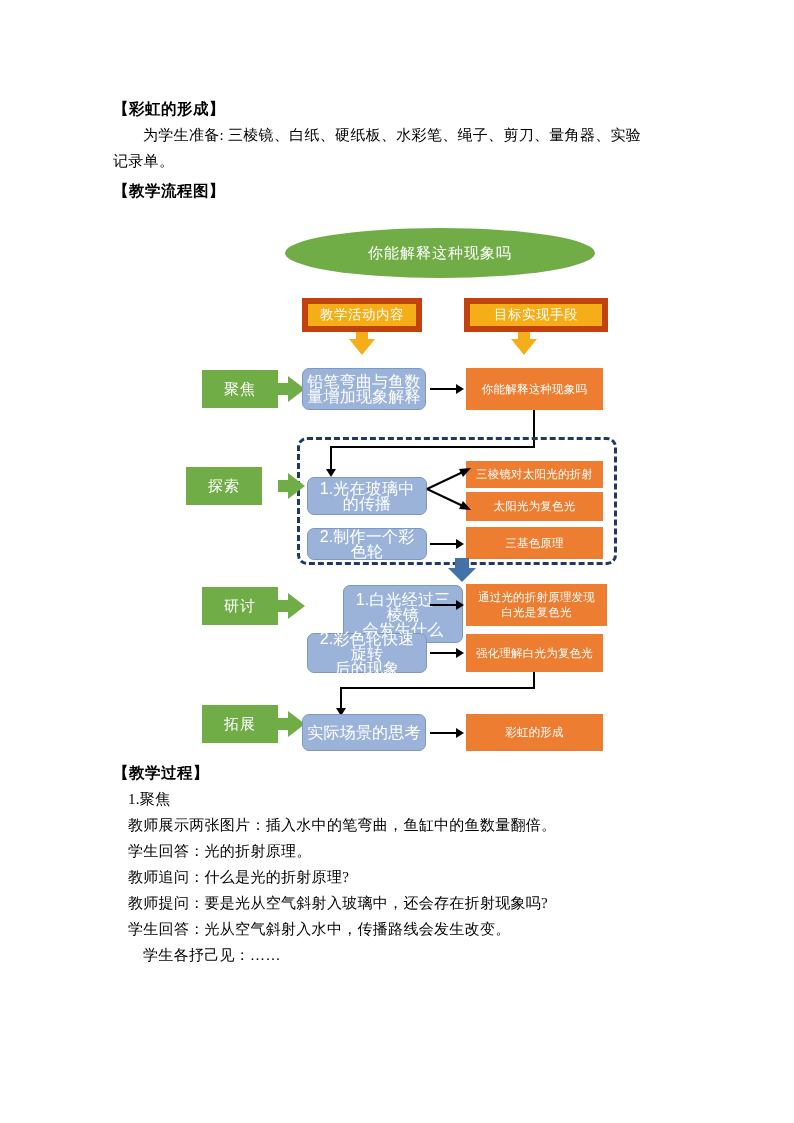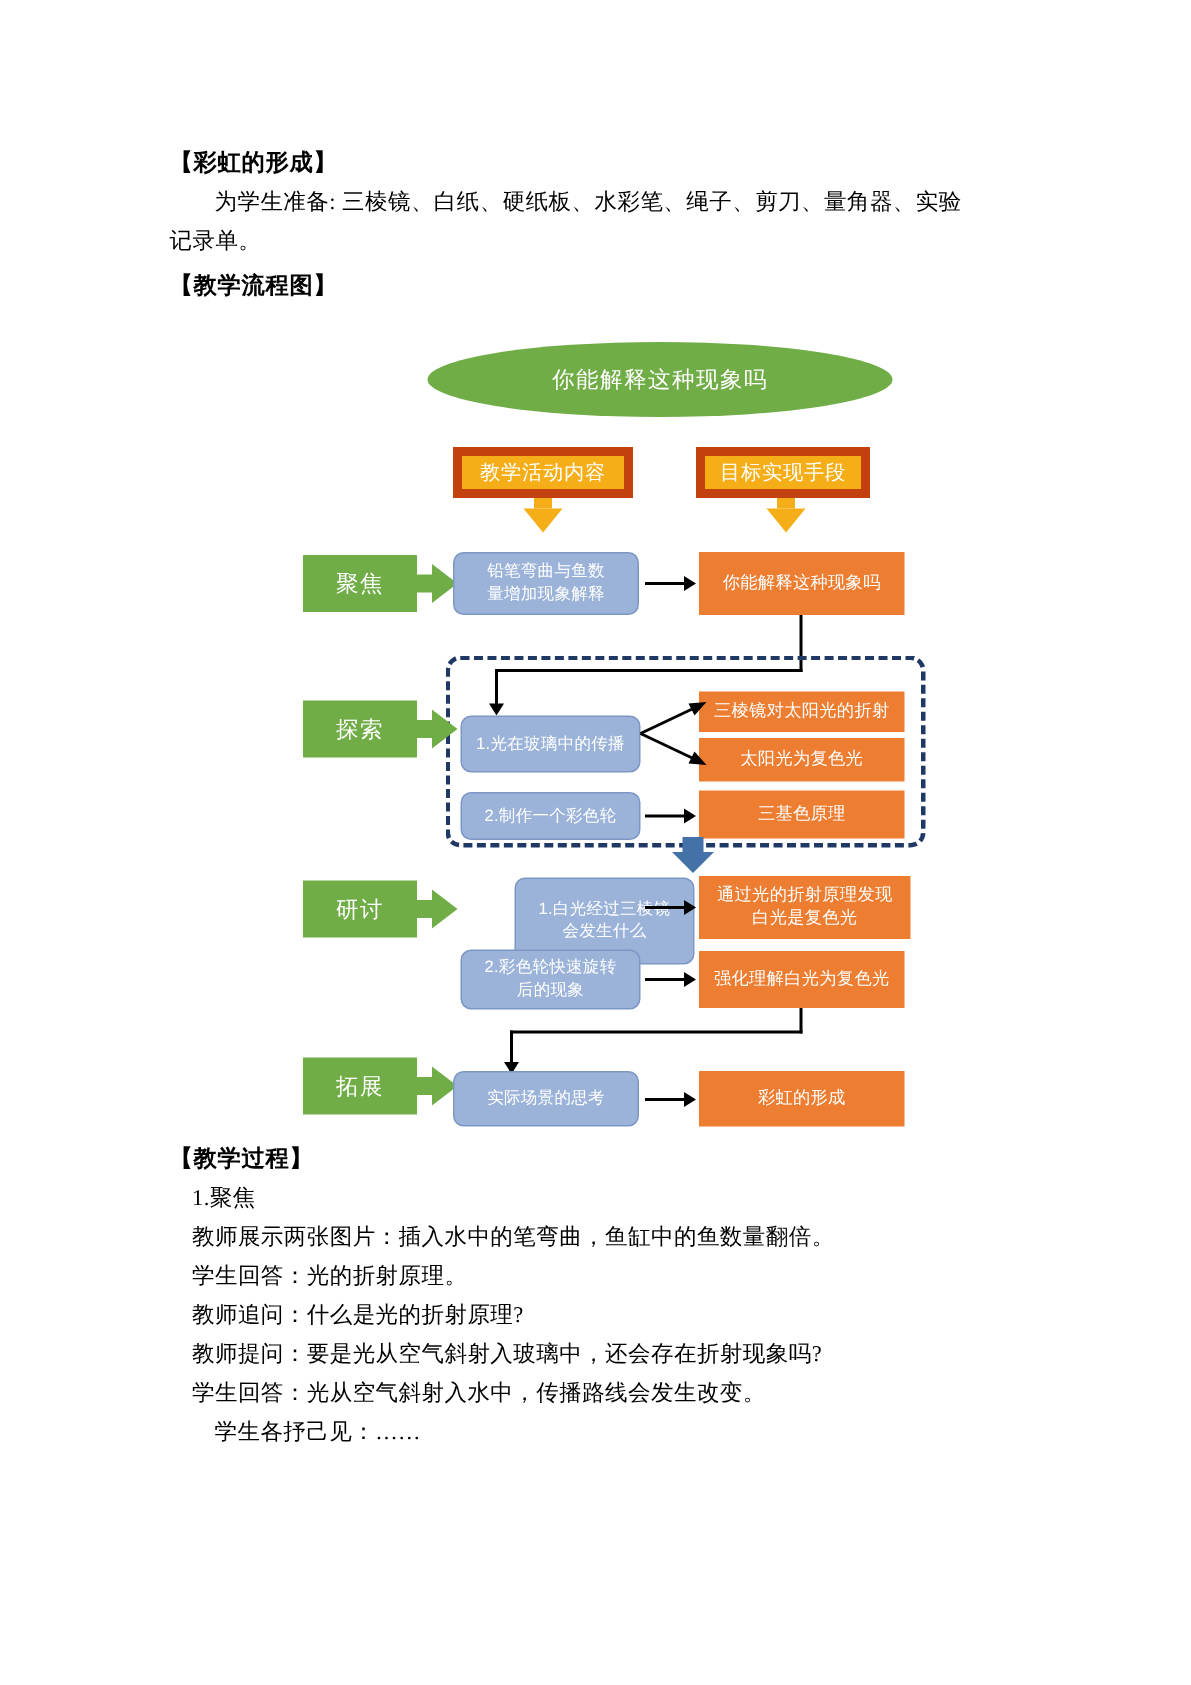--- a/index.html
+++ b/index.html
@@ -116,21 +116,21 @@
 
   
   .blue-box {
     background: #9cb3d9;
     border: 1px solid #7d97c4;
     border-radius: 7px;
     display: flex; align-items: center; justify-content: center;
     text-align: center;
     color: #ffffff;
     font-family: "Liberation Sans", sans-serif;
-    font-size: 11px;
+    font-size: 16px;
     line-height: 15px;
     letter-spacing: 0.2px;
     padding: 8px 4px;
   }
 
   
   .orange-box {
     background: #ed7d31;
     display: flex; align-items: center; justify-content: center;
     text-align: center;
@@ -193,21 +193,21 @@
   </div>
 
   <div id="flowchart">
 
     <div class="fc-el title-ellipse">你能解释这种现象吗</div>
 
     <div class="fc-el gold-box" style="left:302px; top:83px; width:120px;">教学活动内容</div>
     <div class="fc-el gold-stem" style="left:356px; top:117px;"></div>
     <div class="fc-el gold-arrow" style="left:349px; top:124px;"></div>
 
-    <div class="fc-el gold-box" style="left:464px; top:83px; width:116px;">目标实现手段</div>
+    <div class="fc-el gold-box" style="left:464px; top:83px; width:144px;">目标实现手段</div>
     <div class="fc-el gold-stem" style="left:518px; top:117px;"></div>
     <div class="fc-el gold-arrow" style="left:511px; top:124px;"></div>
 
     <div class="fc-el stage" style="left:202px; top:155px;font-family:Liberation Serif, serif;">聚焦</div>
     <div class="fc-el stage-arrow-stem" style="left:278px; top:168px;"></div>
     <div class="fc-el stage-arrow" style="left:288px; top:161px;"></div>
 
     <div class="fc-el blue-box" style="left:302px; top:153px; width:124px; height:42px;">
         <span>铅笔弯曲与鱼数<br>量增加现象解释</span>
       </div>
@@ -219,21 +219,21 @@
         <span>你能解释这种现象吗</span>
       </div>
 
     <div class="fc-el line-v" style="left:533px; top:195px; height:38px;"></div>
     <div class="fc-el line-h" style="left:330px; top:231px; width:205px;"></div>
     <div class="fc-el line-v" style="left:330px; top:231px; height:25px;"></div>
     <div class="fc-el arrow-down" style="left:326px; top:254px;"></div>
 
     <div class="fc-el dashed-region" style="left:297px; top:222px; width:320px; height:128px;"></div>
 
-    <div class="fc-el stage" style="left:202px; top:252px;">探索</div>
+    <div class="fc-el stage" style="left:186px; top:252px;">探索</div>
     <div class="fc-el stage-arrow-stem" style="left:278px; top:265px;"></div>
     <div class="fc-el stage-arrow" style="left:288px; top:258px;"></div>
 
     <div class="fc-el blue-box" style="left:307px; top:262px; width:120px; height:38px;">
         <span>1.光在玻璃中的传播</span>
       </div>
 
     <div class="fc-el orange-box" style="left:466px; top:246px; width:137px; height:27px;">
         <span>三棱镜对太阳光的折射</span>
       </div>

